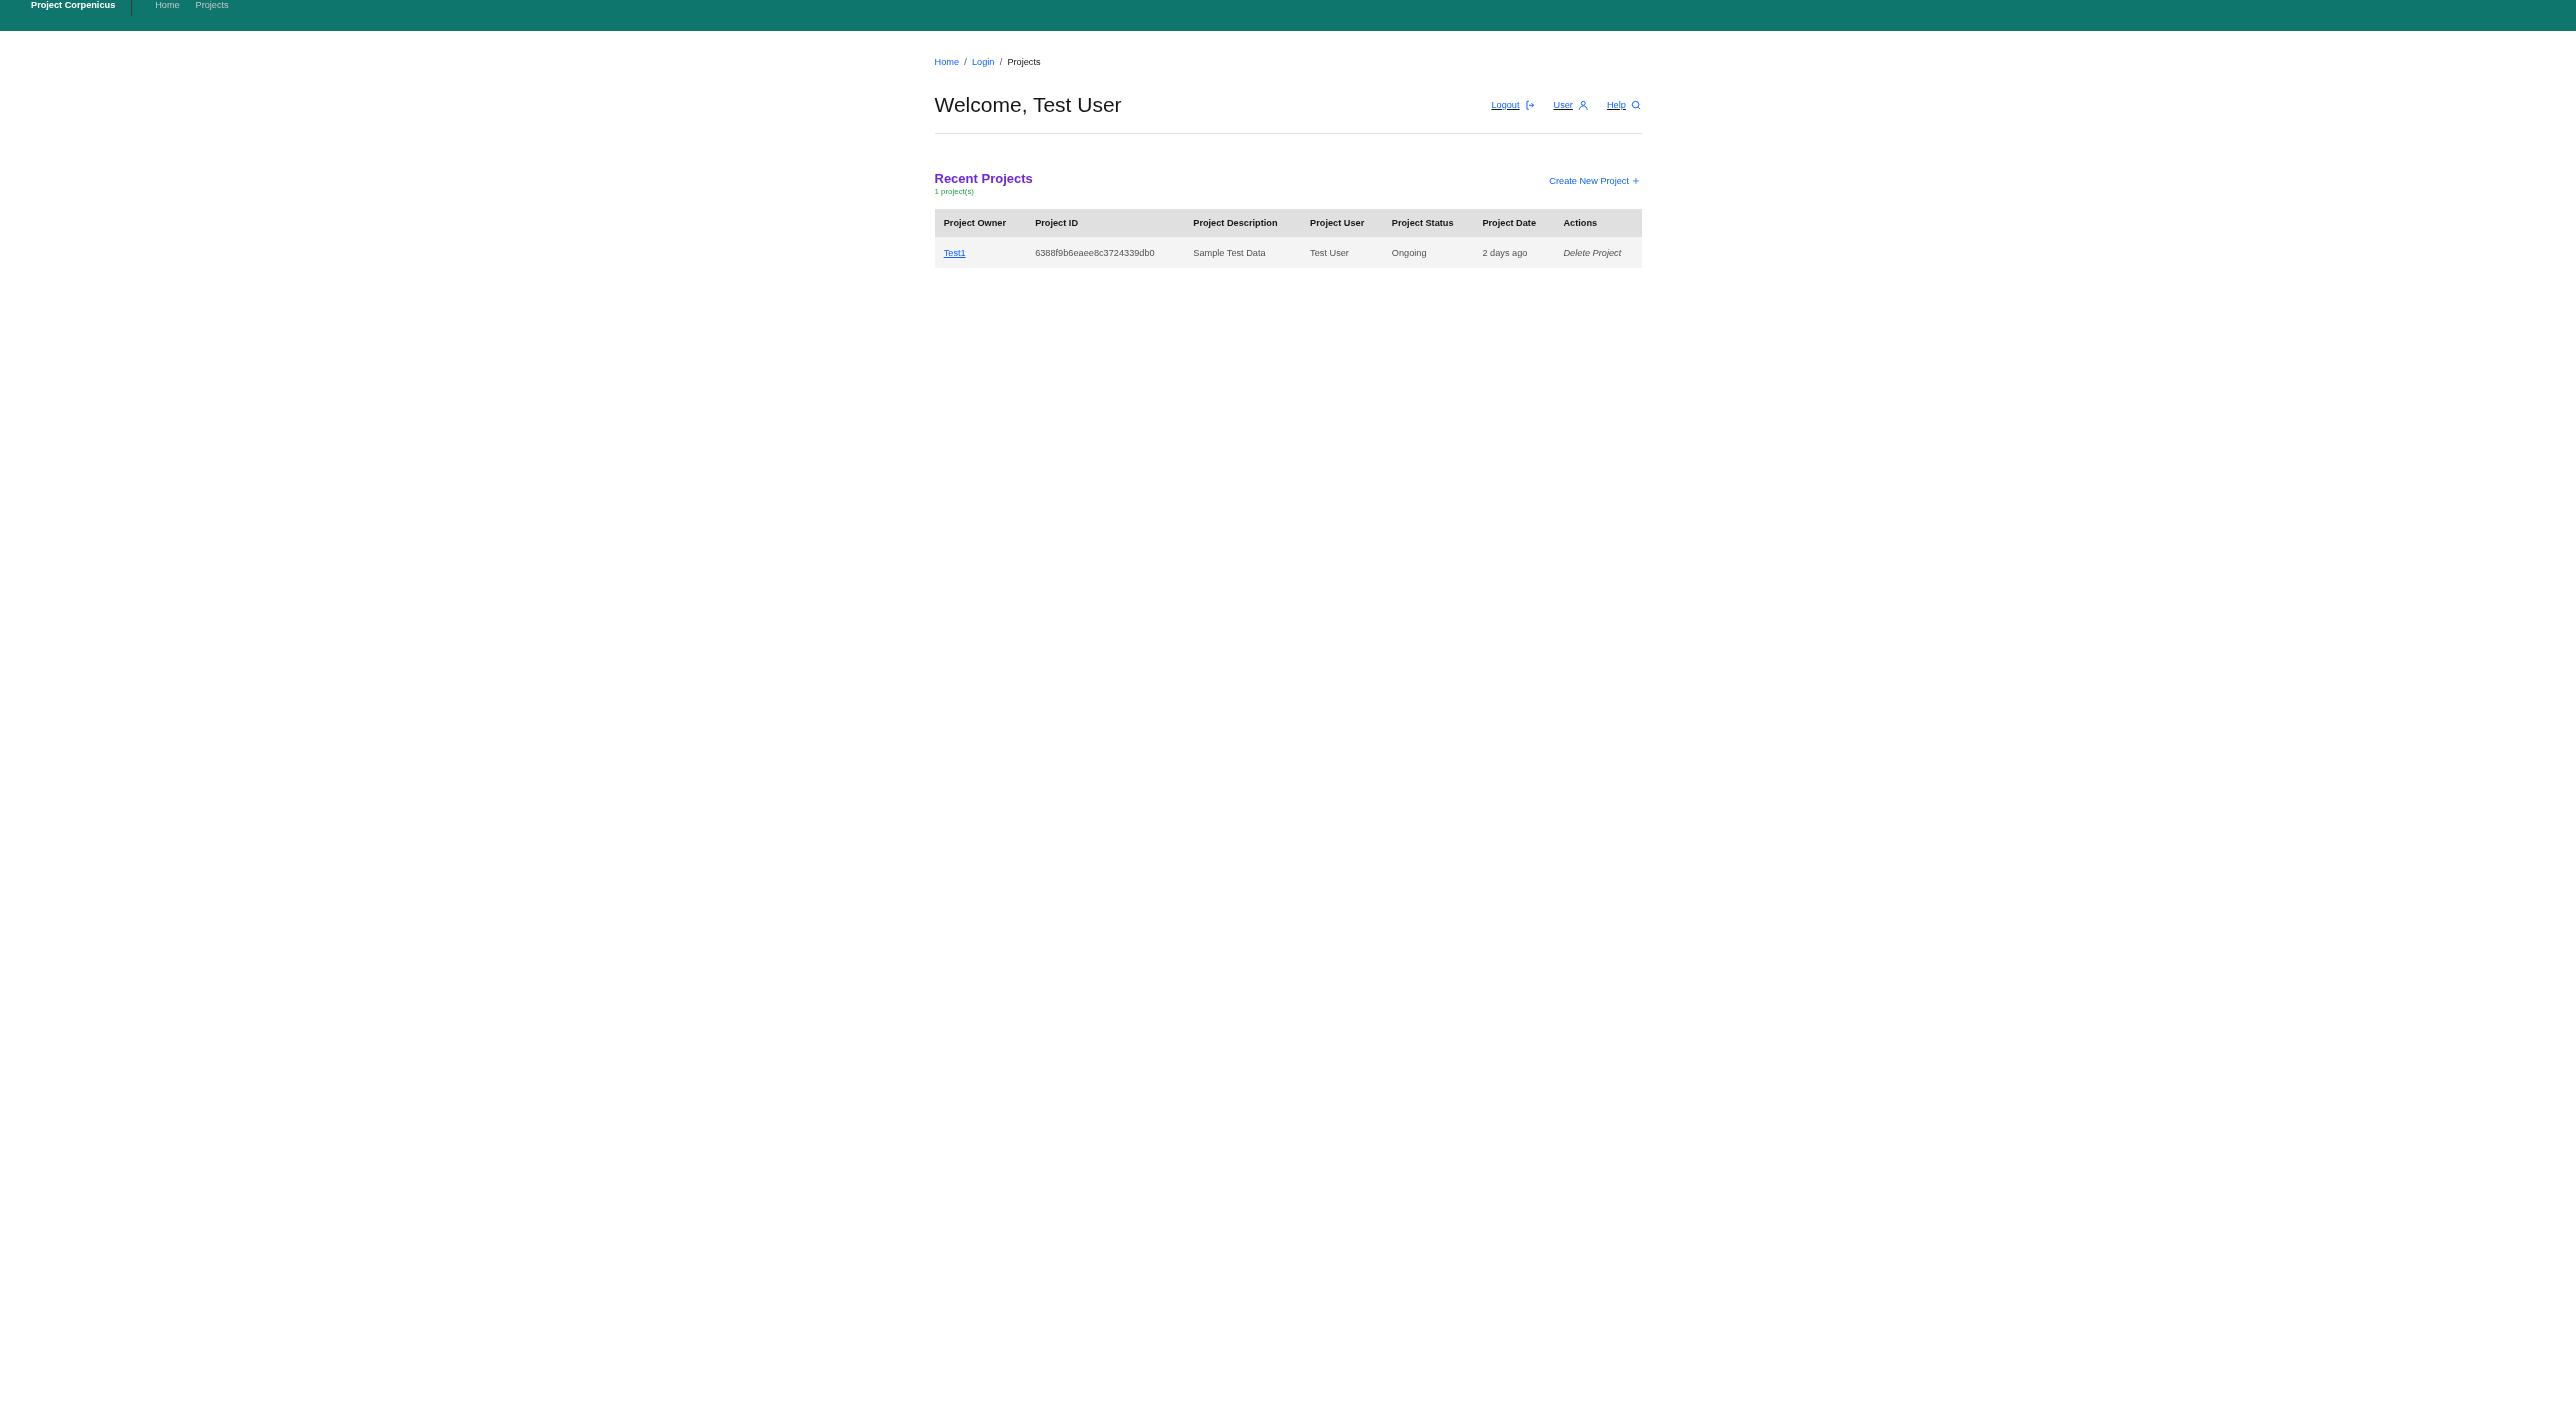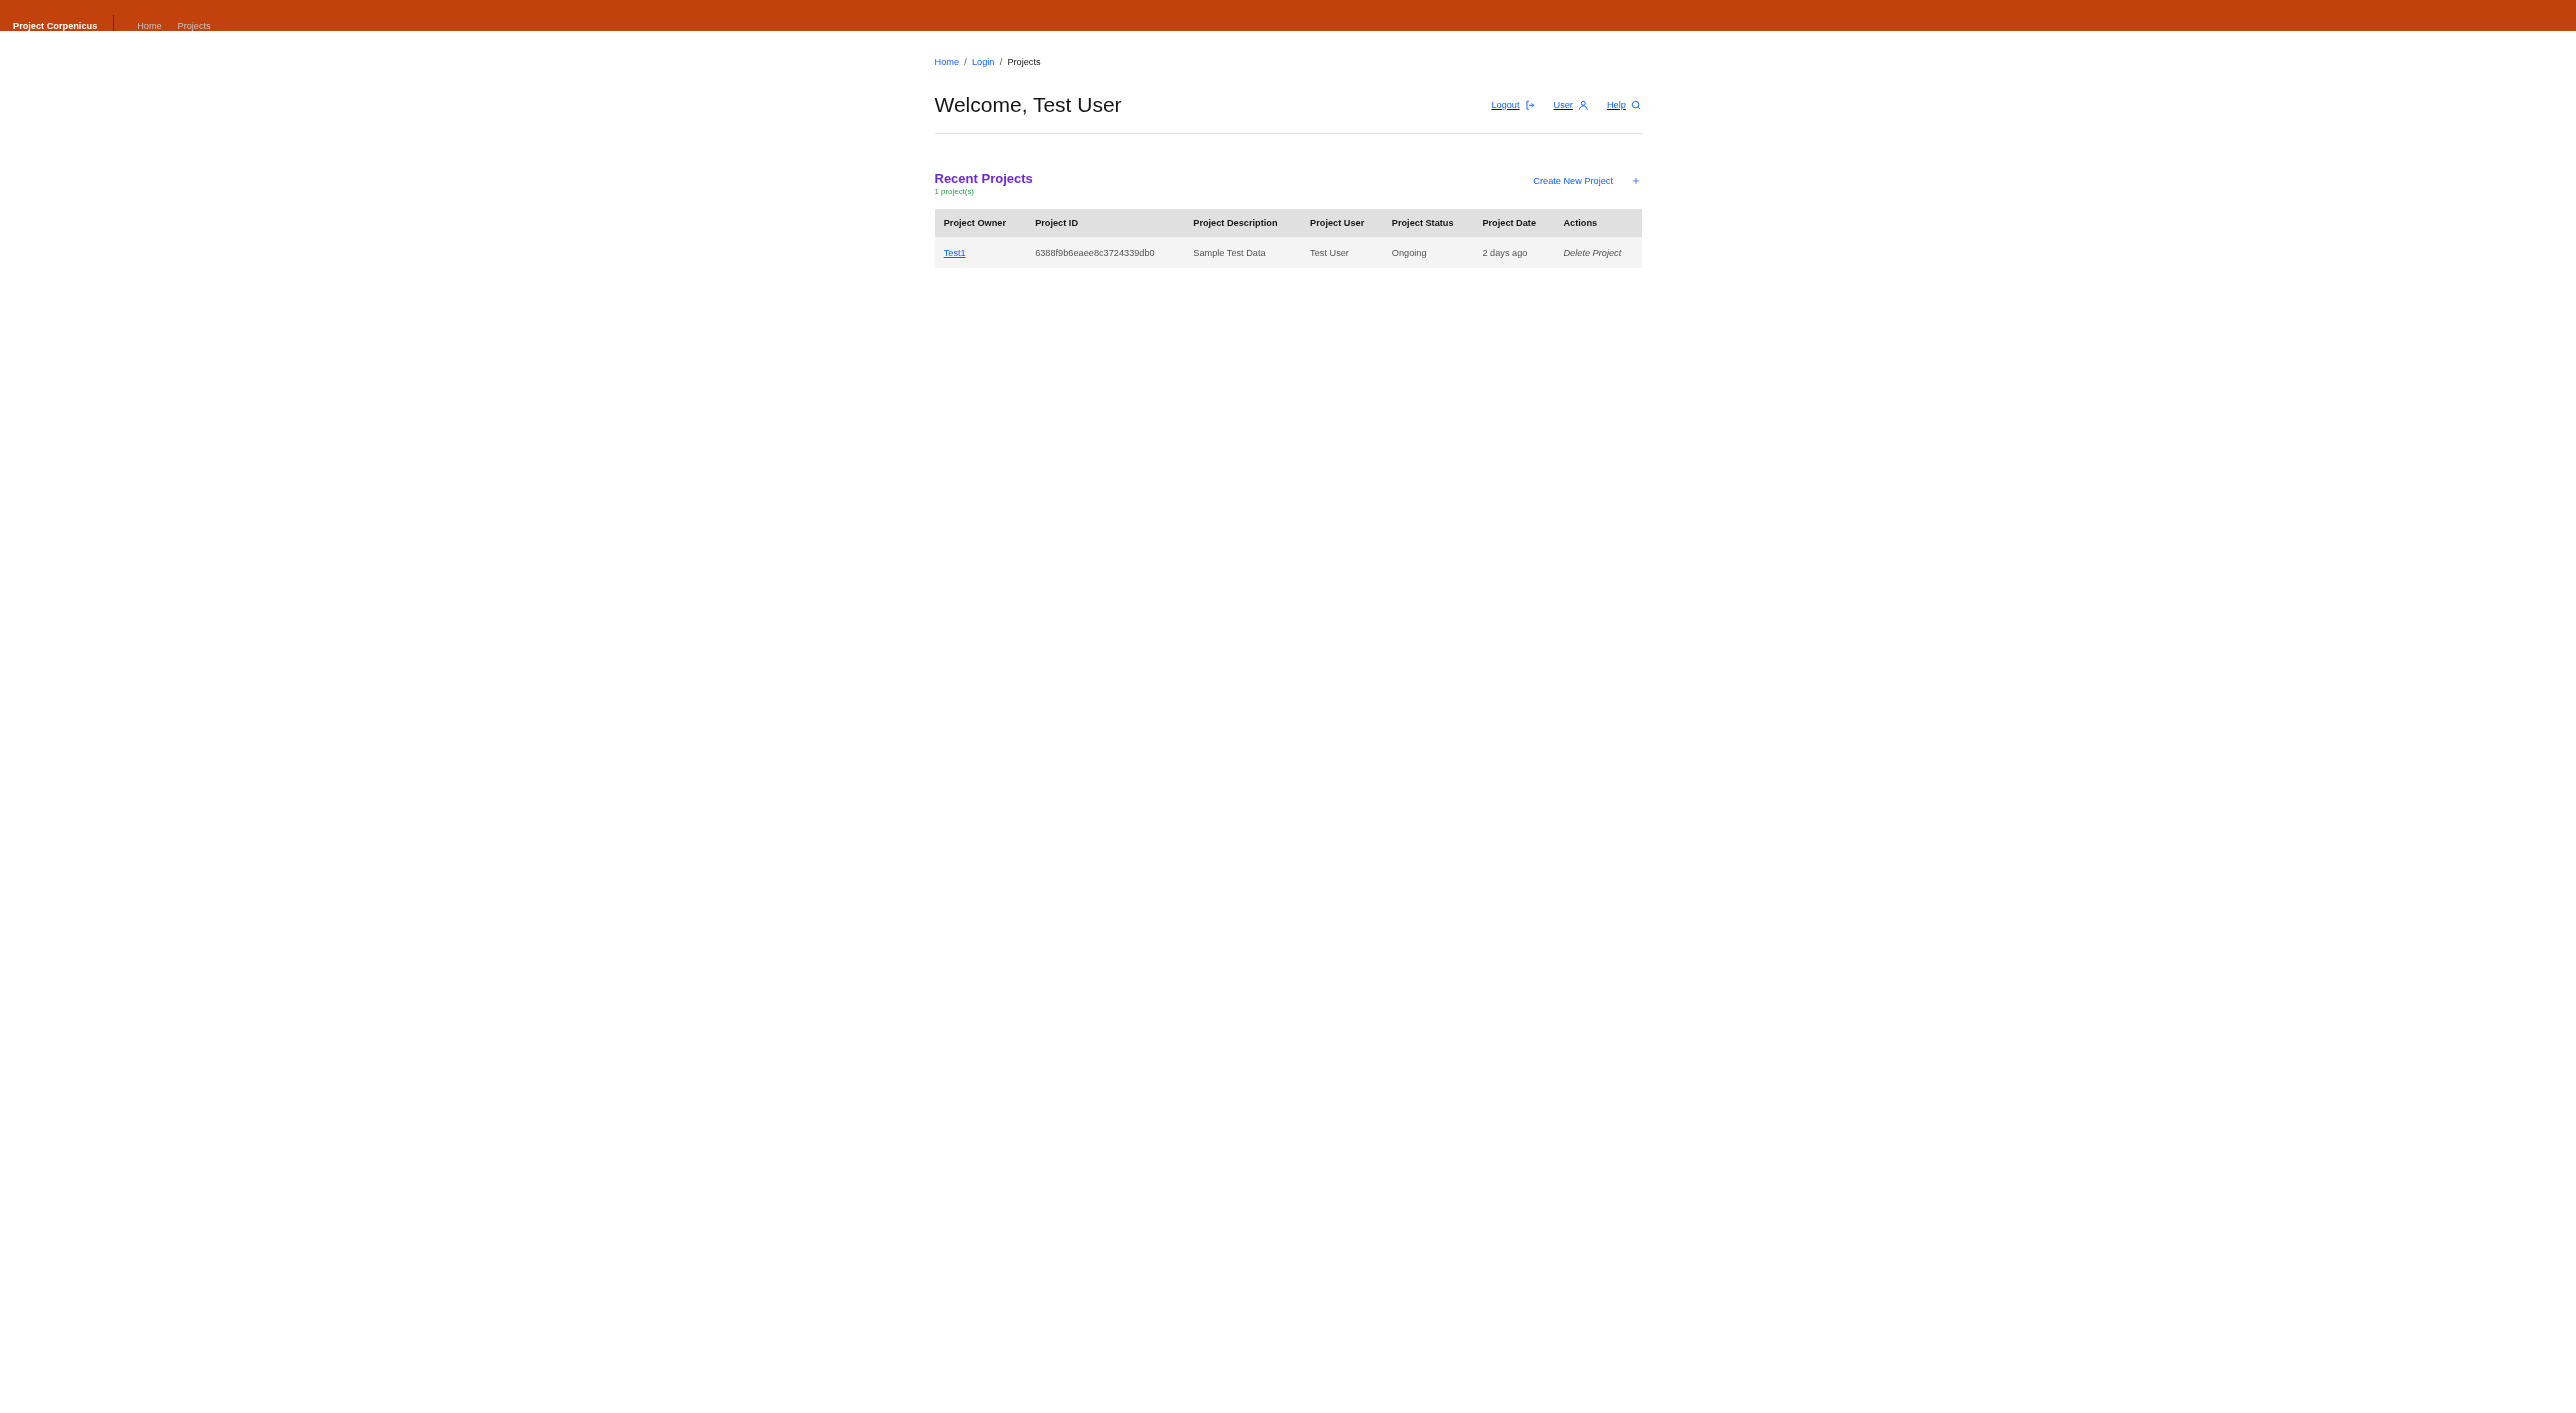--- a/index.html
+++ b/index.html
@@ -6,25 +6,25 @@
       margin: 0;
       padding: 0;
       box-sizing: border-box;
     }
     body {
       font-family: -apple-system, BlinkMacSystemFont, 'Segoe UI', Arial, sans-serif;
       background: #ffffff;
       color: #161616;
     }
     .top-nav {
-      background: #c2410c;
+      background: #0f766e;
       height: 31px;
       display: flex;
-      align-items: flex-end;
-      padding: 0 13px;
+      align-items: flex-start;
+      padding: 0 31px;
     }
     .brand {
       color: #ffffff;
       font-size: 9.2px;
       font-weight: 600;
       padding-right: 15.7px;
     }
     .nav-divider {
       width: 0.7px;
       height: 15.7px;
@@ -115,21 +115,21 @@
       font-size: 7.9px;
       color: #24a148;
       margin-top: 1.3px;
     }
     .create-btn {
       color: #0f62fe;
       font-size: 9.2px;
       text-decoration: none;
       display: flex;
       align-items: center;
-      gap: 18px;
+      gap: 2px;
       cursor: pointer;
       margin-top: 5.2px;
     }
     .table-wrap {
       margin-top: 13px;
     }
     table {
       width: 100%;
       border-collapse: collapse;
     }

